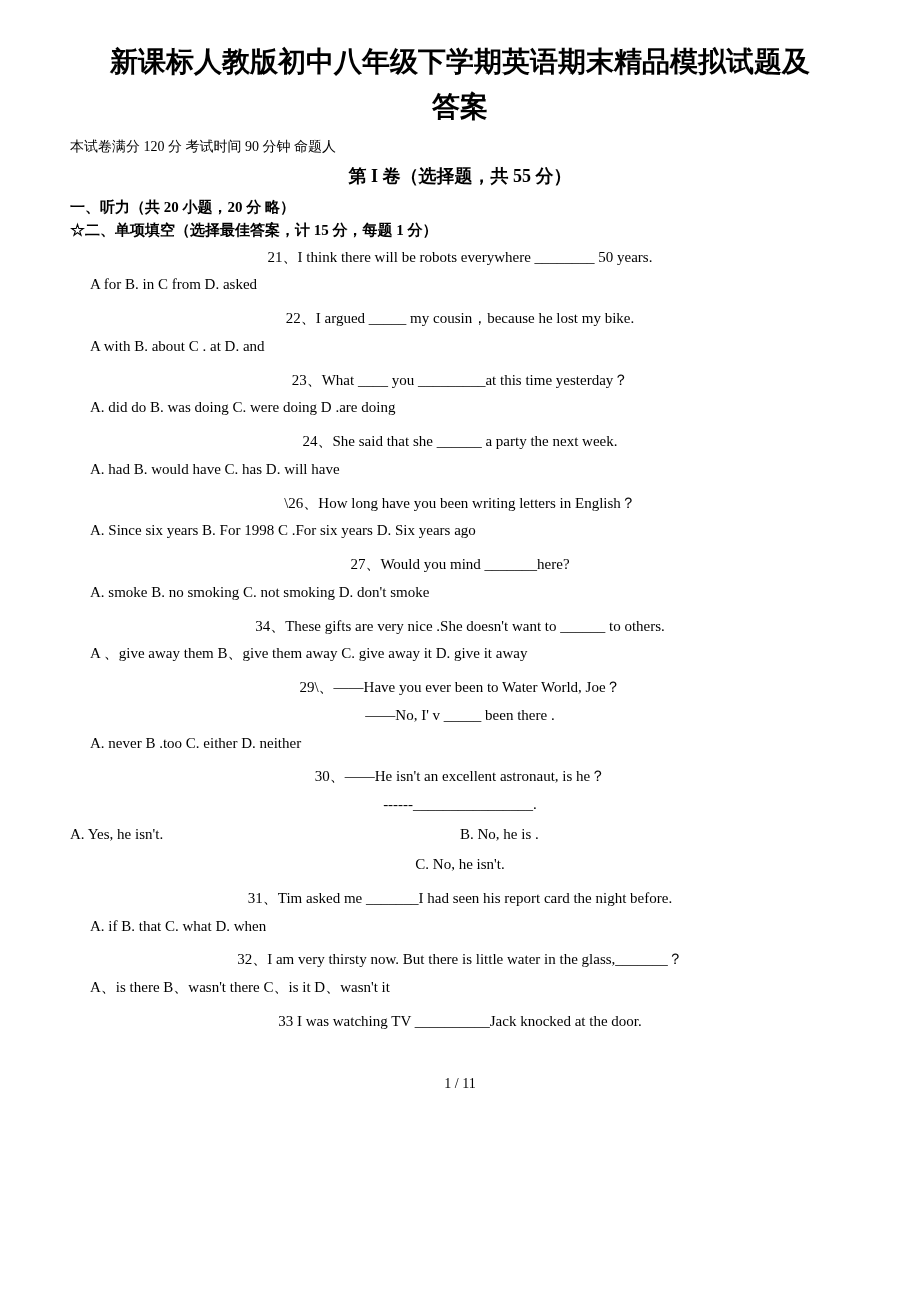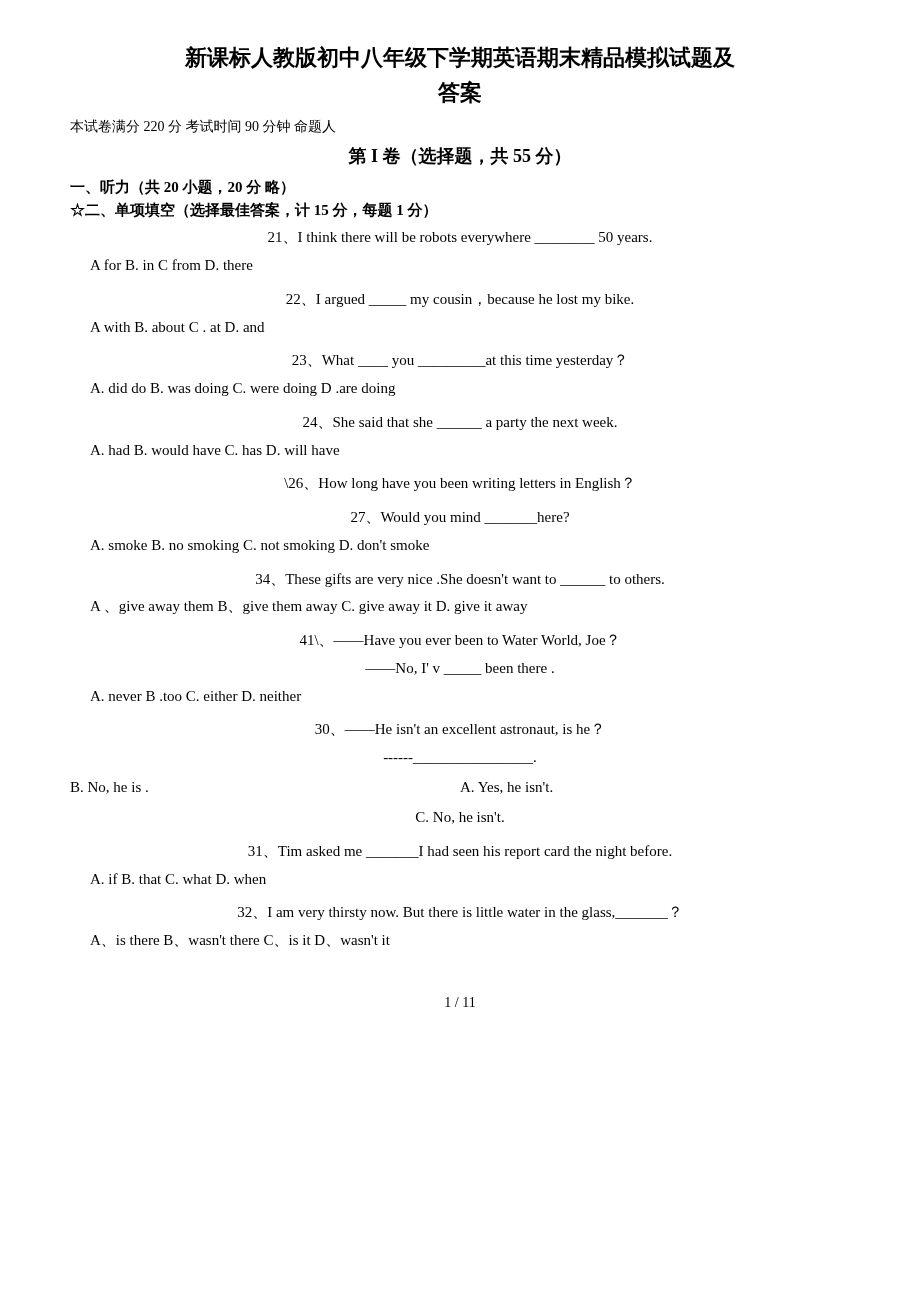--- a/index.html
+++ b/index.html
@@ -11,21 +11,21 @@
       background: #ffffff;
       font-family: "SimSun", "宋体", serif;
       font-size: 15px;
       color: #000000;
       width: 920px;
       min-height: 1302px;
       padding: 40px 70px 60px 70px;
     }
     .page-title {
       text-align: center;
-      font-size: 22px;
+      font-size: 28px;
       font-weight: bold;
       line-height: 1.6;
       margin-bottom: 8px;
     }
     .subtitle-line {
       font-size: 14px;
       margin-bottom: 6px;
       text-align: left;
     }
     .section-header-big {
@@ -62,86 +62,90 @@
 </head>
 <body>
 
 <div>
 
   <div class="page-title">
     <div>新课标人教版初中八年级下学期英语期末精品模拟试题及</div>
     <div>答案</div>
   </div>
 
-  <div class="subtitle-line">本试卷满分 220 分    考试时间 90 分钟    命题人</div>
+  <div class="subtitle-line">本试卷满分 120 分    考试时间 90 分钟    命题人</div>
 
   <div class="section-header-big">第 I 卷（选择题，共 55 分）</div>
 
   <div class="section-label">一、听力（共 20 小题，20 分 略）</div>
 
   <div class="section-label">☆二、单项填空（选择最佳答案，计 15 分，每题 1 分）</div>
 
   <div class="question-block">
     <span class="question-line">21、I  think  there  will  be  robots  everywhere  ________  50  years.</span>
-    <span class="options-line">      A for         B. in             C from              D. there</span>
+    <span class="options-line">      A for         B. in             C from              D. asked</span>
   </div>
 
   <div class="question-block">
     <span class="question-line">22、I    argued  _____   my  cousin，because  he  lost  my   bike.</span>
     <span class="options-line">    A  with         B.    about             C .  at             D. and</span>
   </div>
 
   <div class="question-block">
     <span class="question-line">23、What ____  you  _________at   this time yesterday？</span>
     <span class="options-line">      A.   did  do    B.  was    doing   C. were  doing    D .are  doing</span>
   </div>
 
   <div class="question-block">
     <span class="question-line">24、She   said   that   she  ______   a    party the next week.</span>
     <span class="options-line">A. had    B. would   have   C. has   D. will have</span>
   </div>
 
 
   <div class="question-block">
     <span class="question-line">\26、How long have you been writing letters in English？</span>
+    <span class="options-line">  A.         Since six years B. For 1998    C .For six years D. Six years ago</span>
   </div>
 
   <div class="question-block">
     <span class="question-line"> 27、Would you mind _______here?</span>
     <span class="options-line"> A. smoke B. no smoking C. not smoking D. don't smoke</span>
   </div>
 
   <div class="question-block">
     <span class="question-line"> 34、These gifts are very nice .She doesn't want to  ______  to others.</span>
     <span class="options-line">  A 、give away them B、give them away    C. give away it D. give it away</span>
   </div>
 
   <div class="question-block">
-    <span class="question-line">  41\、——Have you ever been to Water World, Joe？</span>
+    <span class="question-line">  29\、——Have you ever been to Water World, Joe？</span>
     <span class="question-line">        ——No, I' v  _____   been there .</span>
     <span class="options-line">  A. never    B .too    C. either D. neither</span>
   </div>
 
   <div class="question-block">
     <span class="question-line">  30、——He isn't an excellent astronaut, is he？</span>
     <span class="question-line">          ------________________.</span>
     <div style="display:flex; line-height:2;">
+      <span style="flex:1">      A. Yes, he isn't.</span>
       <span style="flex:1">                                B. No, he is .</span>
-      <span style="flex:1">      A. Yes, he isn't.</span>
     </div>
     <div style="display:flex; line-height:2;text-align:center;">
       <span style="flex:1">      C. No, he isn't.</span>
     </div>
   </div>
 
   <div class="question-block">
     <span class="question-line"> 31、Tim asked me _______I had seen his    report card the night before.</span>
     <span class="options-line">      A. if                    B. that                C. what         D. when</span>
   </div>
 
   <div class="question-block">
     <span class="question-line"> 32、I am very thirsty now. But there is little water in the glass,_______？</span>
     <span class="options-line">      A、is there      B、wasn't there    C、is it    D、wasn't it</span>
   </div>
 
+  <div class="question-block">
+    <span class="question-line">33 I was watching    TV  __________Jack knocked at the door.</span>
+  </div>
 
   <div class="page-footer">1 / 11</div>
 </div>
 
 </body></html>

